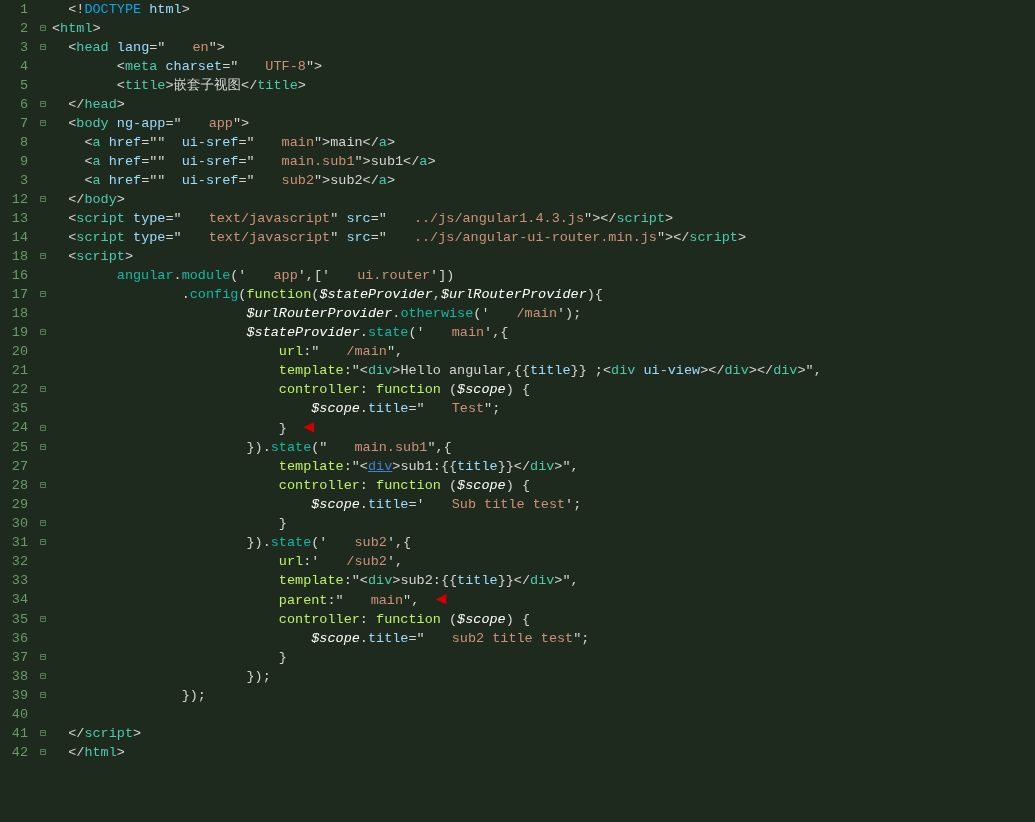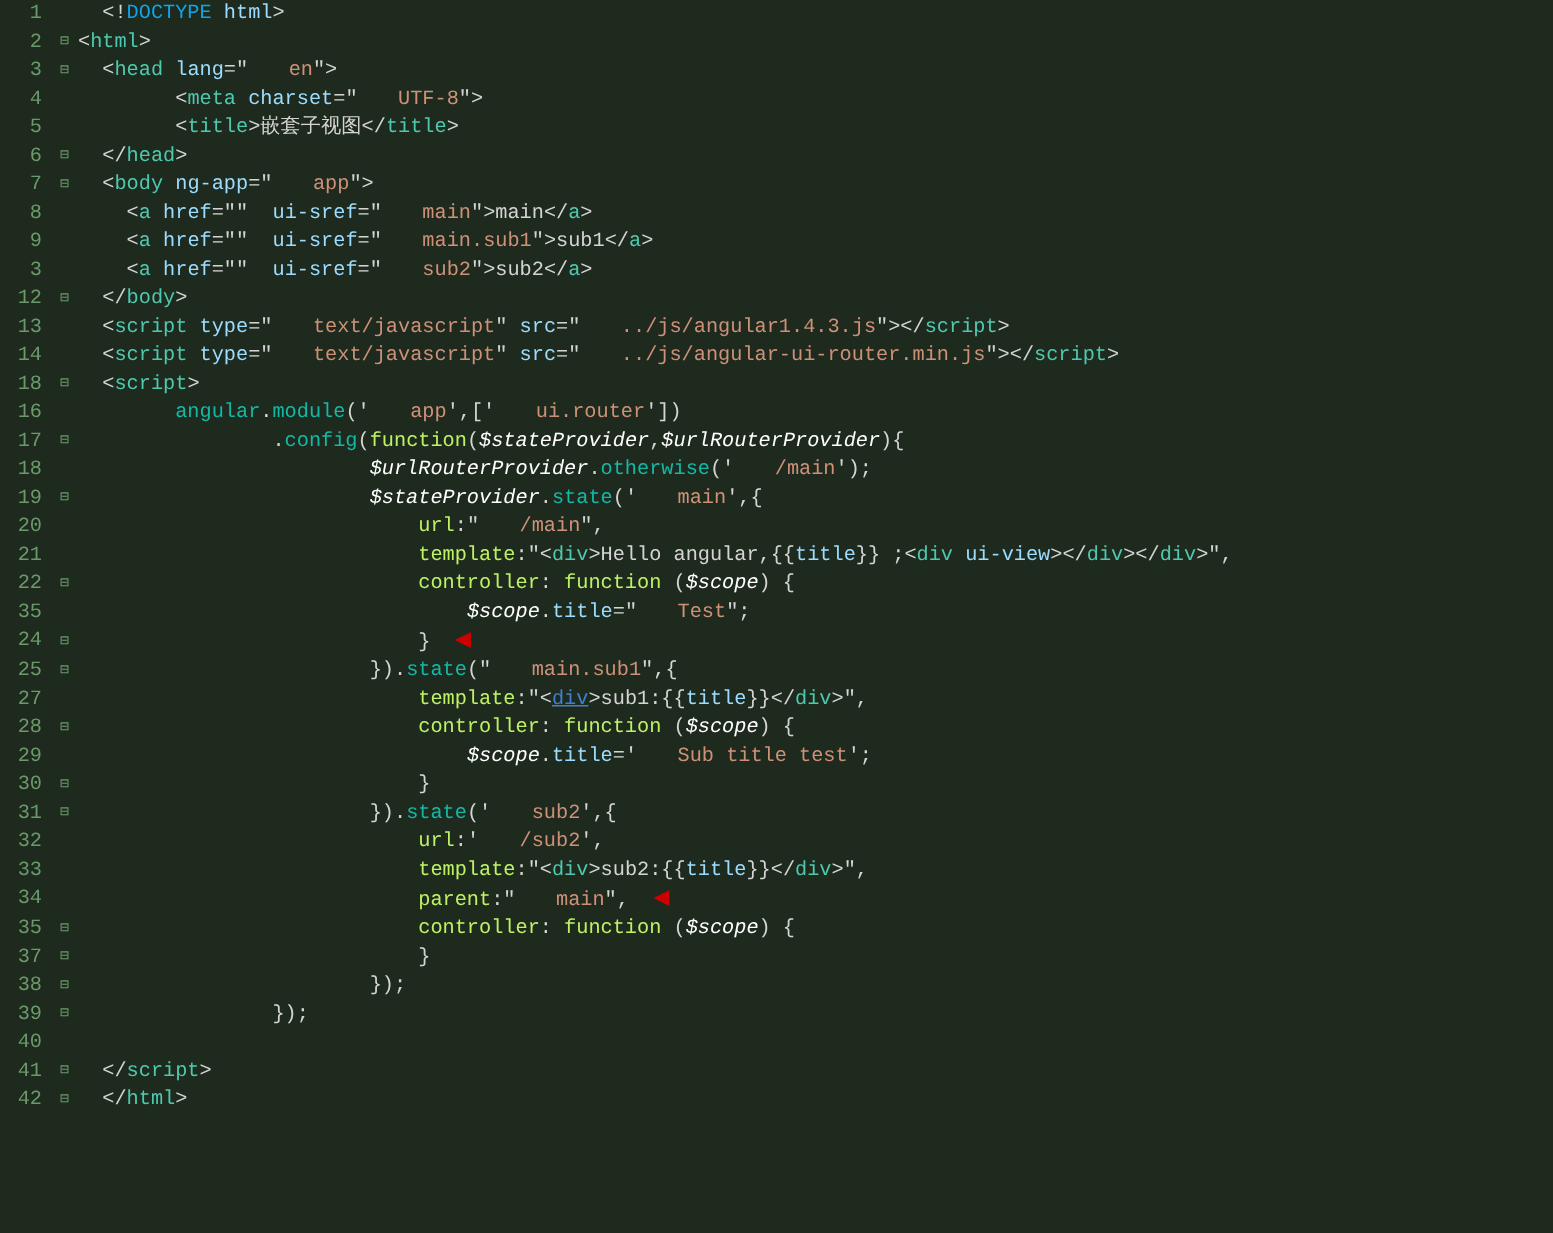--- a/index.html
+++ b/index.html
@@ -274,20 +274,25 @@
       <span class="fold-icon"> </span>
       <span class="code-content">                            <span class="kw-orange">parent</span><span class="punc">:"</span><span class="str-yellow">main</span><span class="punc">",</span>  <span style="color:#cc0000;font-size:18px;">◀</span></span>
     </div>
 
     <div class="code-line">
       <span class="line-number">35</span>
       <span class="fold-icon">⊟</span>
       <span class="code-content">                            <span class="kw-orange">controller</span><span class="punc">: </span><span class="kw-orange">function</span> <span class="punc">(</span><span class="var-italic">$scope</span><span class="punc">) {</span></span>
     </div>
 
+    <div class="code-line">
+      <span class="line-number">36</span>
+      <span class="fold-icon"> </span>
+      <span class="code-content">                                <span class="var-italic">$scope</span><span class="punc">.</span><span class="attr-green">title</span><span class="punc">="</span><span class="str-yellow">sub2 title test</span><span class="punc">";</span></span>
+    </div>
 
     <div class="code-line">
       <span class="line-number">37</span>
       <span class="fold-icon">⊟</span>
       <span class="code-content">                            <span class="punc">}</span></span>
     </div>
 
     <div class="code-line">
       <span class="line-number">38</span>
       <span class="fold-icon">⊟</span>

